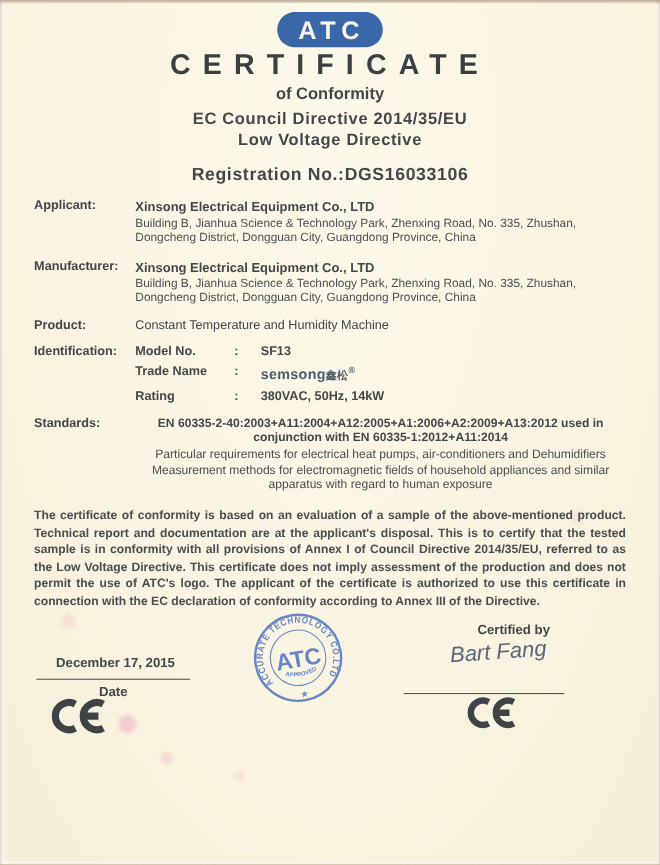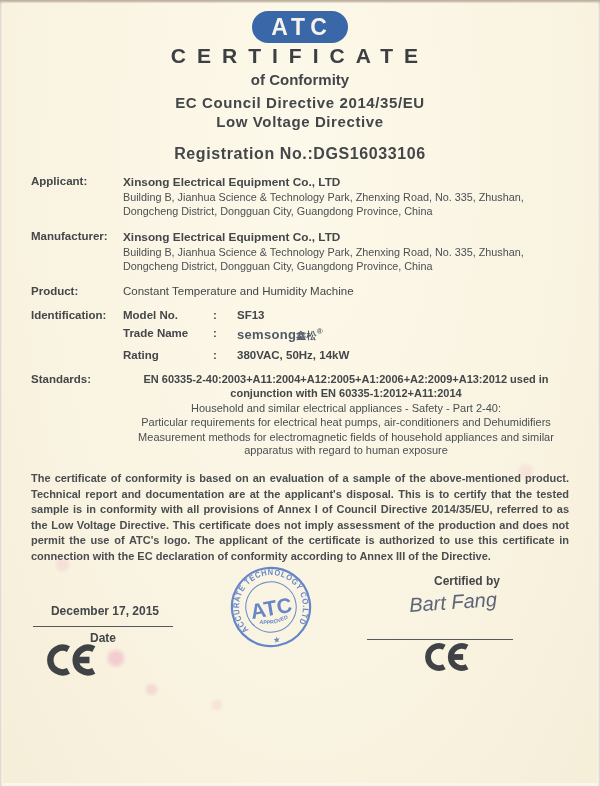--- a/index.html
+++ b/index.html
@@ -25,21 +25,21 @@
       radial-gradient(circle at 36% 90%, rgba(231,120,170,.12) 0 3px, transparent 7px),
       radial-gradient(ellipse at 50% 18%, #fdf9ea, #f9f3e1 62%, #f5eed9);
   }
 
   .logo-pill {
     width:96px; height:32px; margin:4px auto 0; padding-left:3px;
     background:#3a67a8; border-radius:16px; color:#f6f3ea;
     display:flex; align-items:center; justify-content:center;
     font-size:23px; font-weight:bold; letter-spacing:5px;
   }
-  .cert-title { text-align:center; font-size:21px; font-weight:bold; letter-spacing:11px; color:#3c4043; margin-top:1px; line-height:1.1; }
+  .cert-title { text-align:center; font-size:26px; font-weight:bold; letter-spacing:11px; color:#3c4043; margin-top:1px; line-height:1.1; }
   .cert-sub   { text-align:center; font-size:15px; font-weight:bold; margin-top:4px; }
   .directives { text-align:center; font-size:15px; font-weight:bold; margin-top:5px; line-height:1.28; letter-spacing:.6px; }
   .registration { text-align:center; font-size:16px; font-weight:bold; margin-top:14px; letter-spacing:.6px; }
 
   .row { display:flex; font-size:11px; margin-top:12px; }
   .row-label { width:92px; flex-shrink:0; font-weight:bold; font-size:11.5px; }
   .row-body  { flex:1; }
   .company-name { font-weight:bold; font-size:11.8px; }
   .addr { margin-top:2px; line-height:1.24; font-size:10.8px; color:#4b4f52; }
   .product-value { font-weight:normal; font-size:11.5px; }
@@ -132,21 +132,20 @@
             <span class="id-colon">:</span>
             <span>380VAC, 50Hz, 14kW</span>
           </div>
         </div>
       </div>
 
       <div class="row" style="margin-top:6px">
         <div class="row-label">Standards:</div>
         <div class="row-body std-lines">
           <div class="bold">EN 60335-2-40:2003+A11:2004+A12:2005+A1:2006+A2:2009+A13:2012 used in conjunction with EN 60335-1:2012+A11:2014</div>
-          <div>Household and similar electrical appliances - Safety - Part 2-40:</div>
           <div>Particular requirements for electrical heat pumps, air-conditioners and Dehumidifiers</div>
           <div>Measurement methods for electromagnetic fields of household appliances and similar apparatus with regard to human exposure</div>
         </div>
       </div>
 
       <div class="statement">The certificate of conformity is based on an evaluation of a sample of the above-mentioned product. Technical report and documentation are at the applicant's disposal. This is to certify that the tested sample is in conformity with all provisions of Annex I of Council Directive 2014/35/EU, referred to as the Low Voltage Directive. This certificate does not imply assessment of the production and does not permit the use of ATC's logo. The applicant of the certificate is authorized to use this certificate in connection with the EC declaration of conformity according to Annex III of the Directive.</div>
 
       <div class="footer">
 
         <div class="certified-label">Certified by</div>

